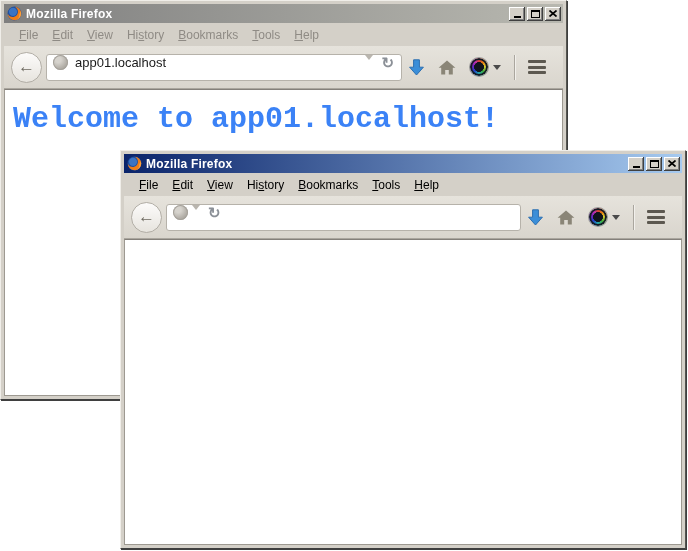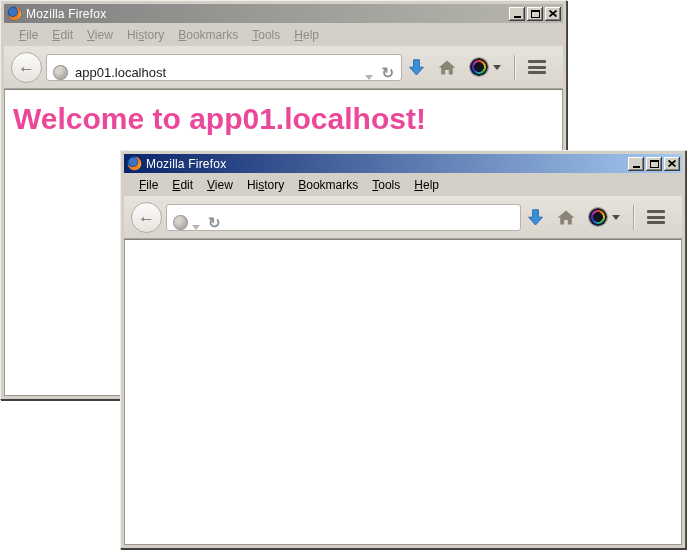--- a/index.html
+++ b/index.html
@@ -13,21 +13,21 @@
     border:1px solid; border-color:#f0eee9 #555550 #3f3f3f #f0eee9;
     box-shadow: 1px 1px 0 #3f3f3f;
   }
   .window.back  { left:0;   top:0;   width:567px; height:400px; z-index:1; }
   .window.front { left:120px; top:150px; width:566px; height:399px; z-index:2; }
 
   .titlebar { height:19px; display:flex; align-items:center; padding:0 2px; }
   .titlebar.active   { background:linear-gradient(90deg,#0a246a,#a6caf0); }
   .titlebar.inactive { background:linear-gradient(90deg,#7f7f7f,#b8b8b0); }
   .ff-logo { width:15px; height:15px; margin:0 4px 0 1px; flex:0 0 auto; }
-  .title-text { flex:1; color:#ffffff; font-size:12px; font-weight:normal; letter-spacing:.2px; white-space:nowrap; overflow:hidden; }
+  .title-text { flex:1; color:#ffffff; font-size:12px; font-weight:bold; letter-spacing:.2px; white-space:nowrap; overflow:hidden; }
   .winbtns { display:flex; gap:2px; }
   .wbtn {
     width:16px; height:14px; background:#d4d0c8;
     box-shadow: inset -1px -1px 0 #404040, inset 1px 1px 0 #ffffff, inset -2px -2px 0 #808080;
     display:flex; align-items:flex-end; justify-content:center; padding-bottom:3px; cursor:default;
   }
   .wbtn.maxb, .wbtn.closeb { align-items:center; padding-bottom:0; }
   .glyph-min { width:7px; height:2px; background:#000; }
   .glyph-max { width:9px; height:8px; border:1px solid #000; border-top-width:2px; }
 
@@ -43,21 +43,21 @@
   }
   .back-btn {
     width:31px; height:31px; border-radius:50%; flex:0 0 auto;
     background:linear-gradient(#fcfbfa,#e7e4de); border:1px solid #b2aea6;
     display:flex; align-items:center; justify-content:center;
   }
   .back-glyph { font-size:17px; font-weight:bold; color:#6e6a61; line-height:1; margin-top:-2px; }
   .urlbar {
     flex:1; height:27px; margin-left:4px; background:#ffffff;
     border:1px solid #b6b2aa; border-radius:3px;
-    display:flex; align-items:flex-end; padding:0 5px 0 6px; min-width:0;
+    display:flex; align-items:flex-start; padding:0 5px 0 6px; min-width:0;
   }
   .globe {
     width:15px; height:15px; border-radius:50%; flex:0 0 auto;
     background: radial-gradient(circle at 35% 32%, #d6d3cd 0 20%, #b3afa8 60%, #99958e 100%);
     box-shadow: inset 0 0 0 1px #a5a19a;
   }
   .url-text { flex:1; margin-left:7px; font-size:13px; color:#1a1a1a; white-space:nowrap; overflow:hidden; }
   .url-drop {
     width:0; height:0; border-left:4px solid transparent; border-right:4px solid transparent;
     border-top:5px solid #b9b5ae; margin:0 8px 0 4px;
@@ -76,21 +76,21 @@
     width:0; height:0; border-left:4px solid transparent; border-right:4px solid transparent;
     border-top:5px solid #4a4a4a; margin-left:5px;
   }
   .sep { width:1px; height:25px; background:#aaa69e; box-shadow:1px 0 0 #f2f0ec; margin:0 6px; flex:0 0 auto; }
   .hamburger { display:flex; flex-direction:column; justify-content:space-between; width:18px; height:14px; }
   .hamburger i { display:block; width:18px; height:3px; background:#5c5850; border-radius:1px; }
 
   .content { position:relative; background:#ffffff; border:1px solid #9d9991; border-top-color:#84807a; overflow:hidden; }
   .window.back  .content { height:307px; }
   .window.front .content { height:306px; }
-  .content h1 { font-family:Liberation Sans, sans-serif; font-weight:bold; font-size:30px; color:#ec4899; margin:12px 0 0 8px; white-space:nowrap; }
+  .content h1 { font-family:Liberation Mono, monospace; font-weight:bold; font-size:30px; color:#3b82f6; margin:12px 0 0 8px; white-space:nowrap; }
 
   .grip { position:absolute; right:3px; bottom:3px; width:3px; height:3px;
     box-shadow:
       11px 3px 0 #ffffff, 10px 2px 0 #9c9c9c,
       7px 7px 0 #ffffff,  6px 6px 0 #9c9c9c,
       11px 7px 0 #ffffff, 10px 6px 0 #9c9c9c,
       3px 11px 0 #ffffff, 2px 10px 0 #9c9c9c,
       7px 11px 0 #ffffff, 6px 10px 0 #9c9c9c,
       11px 11px 0 #ffffff,10px 10px 0 #9c9c9c;
   }

